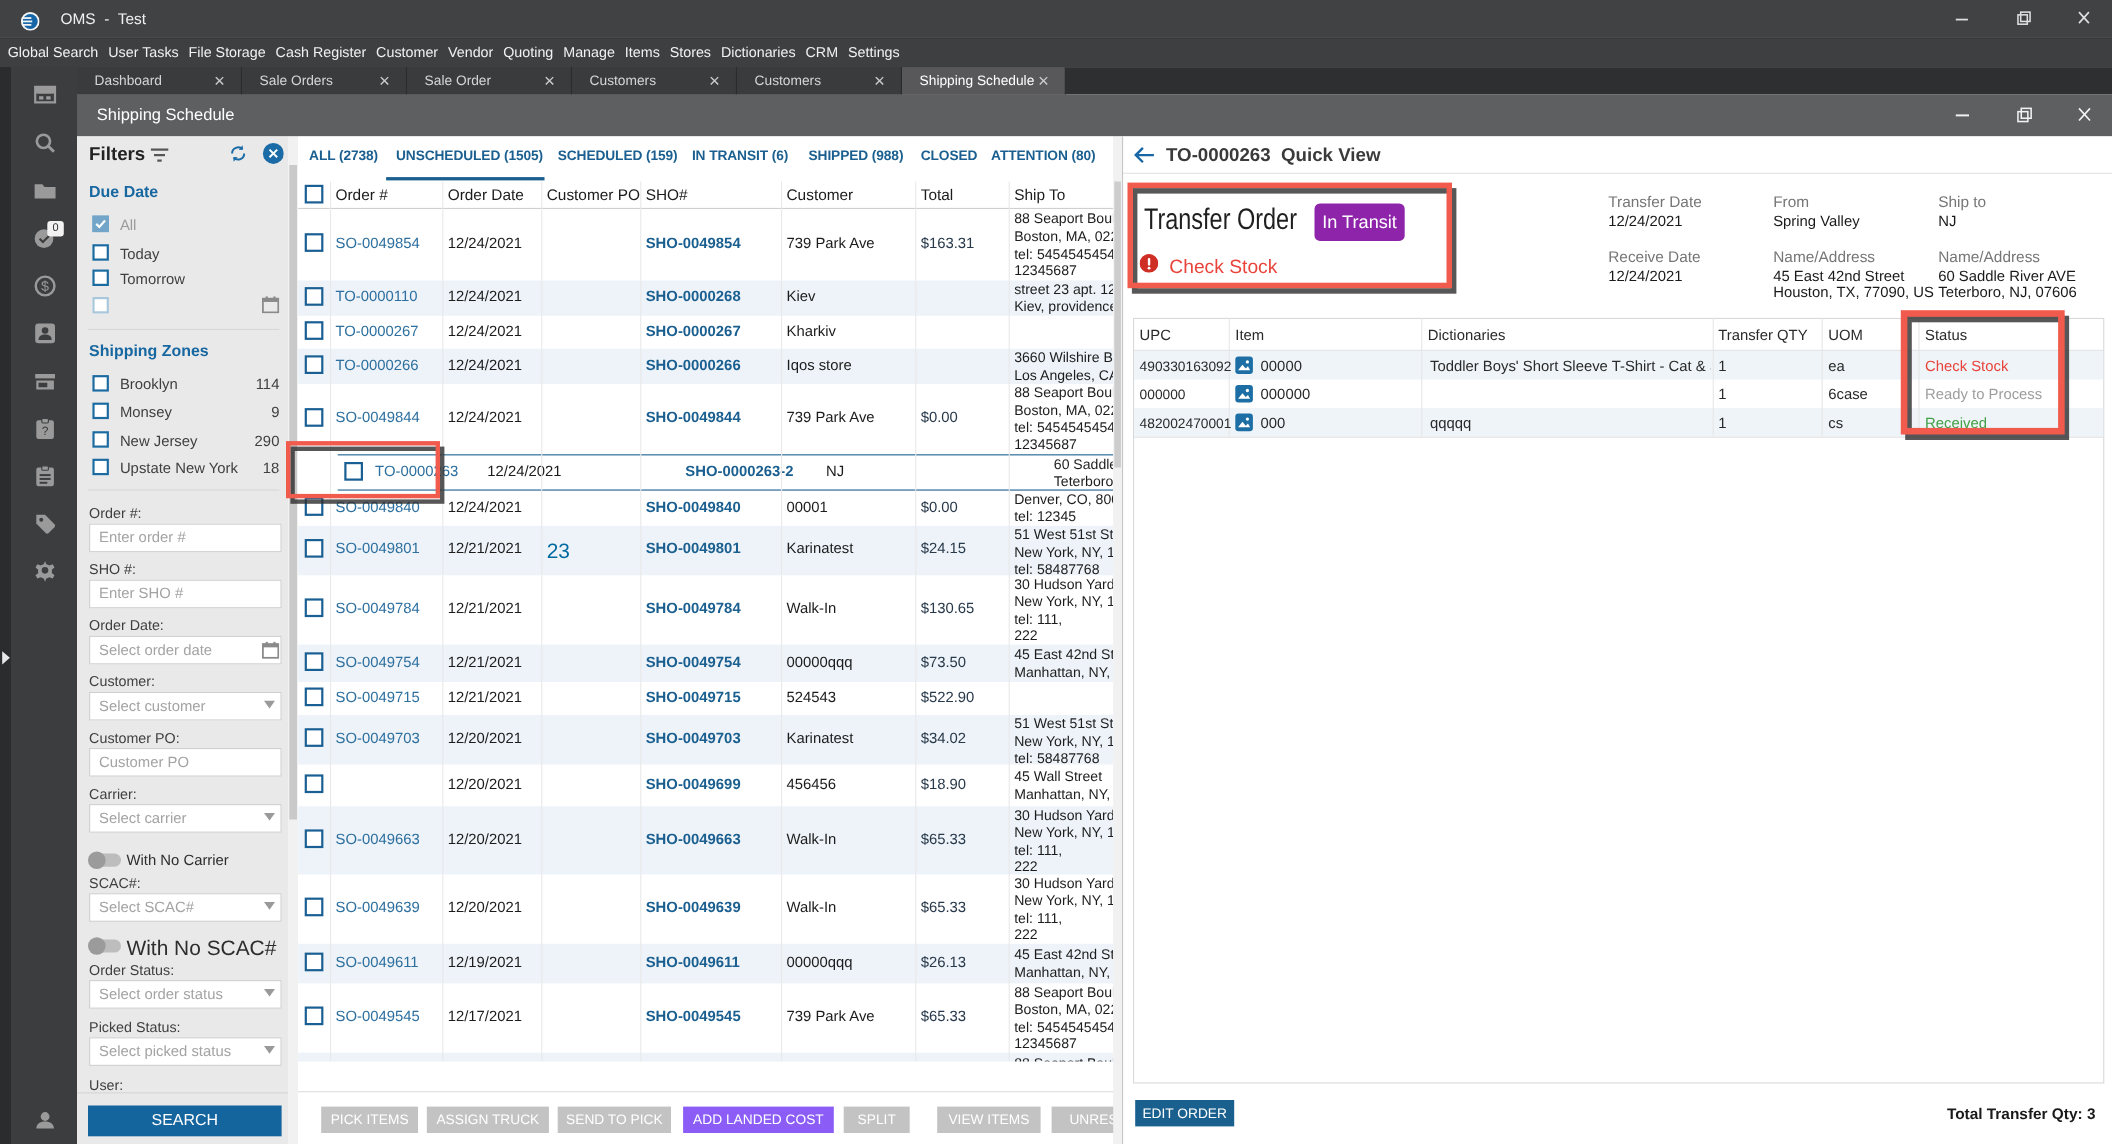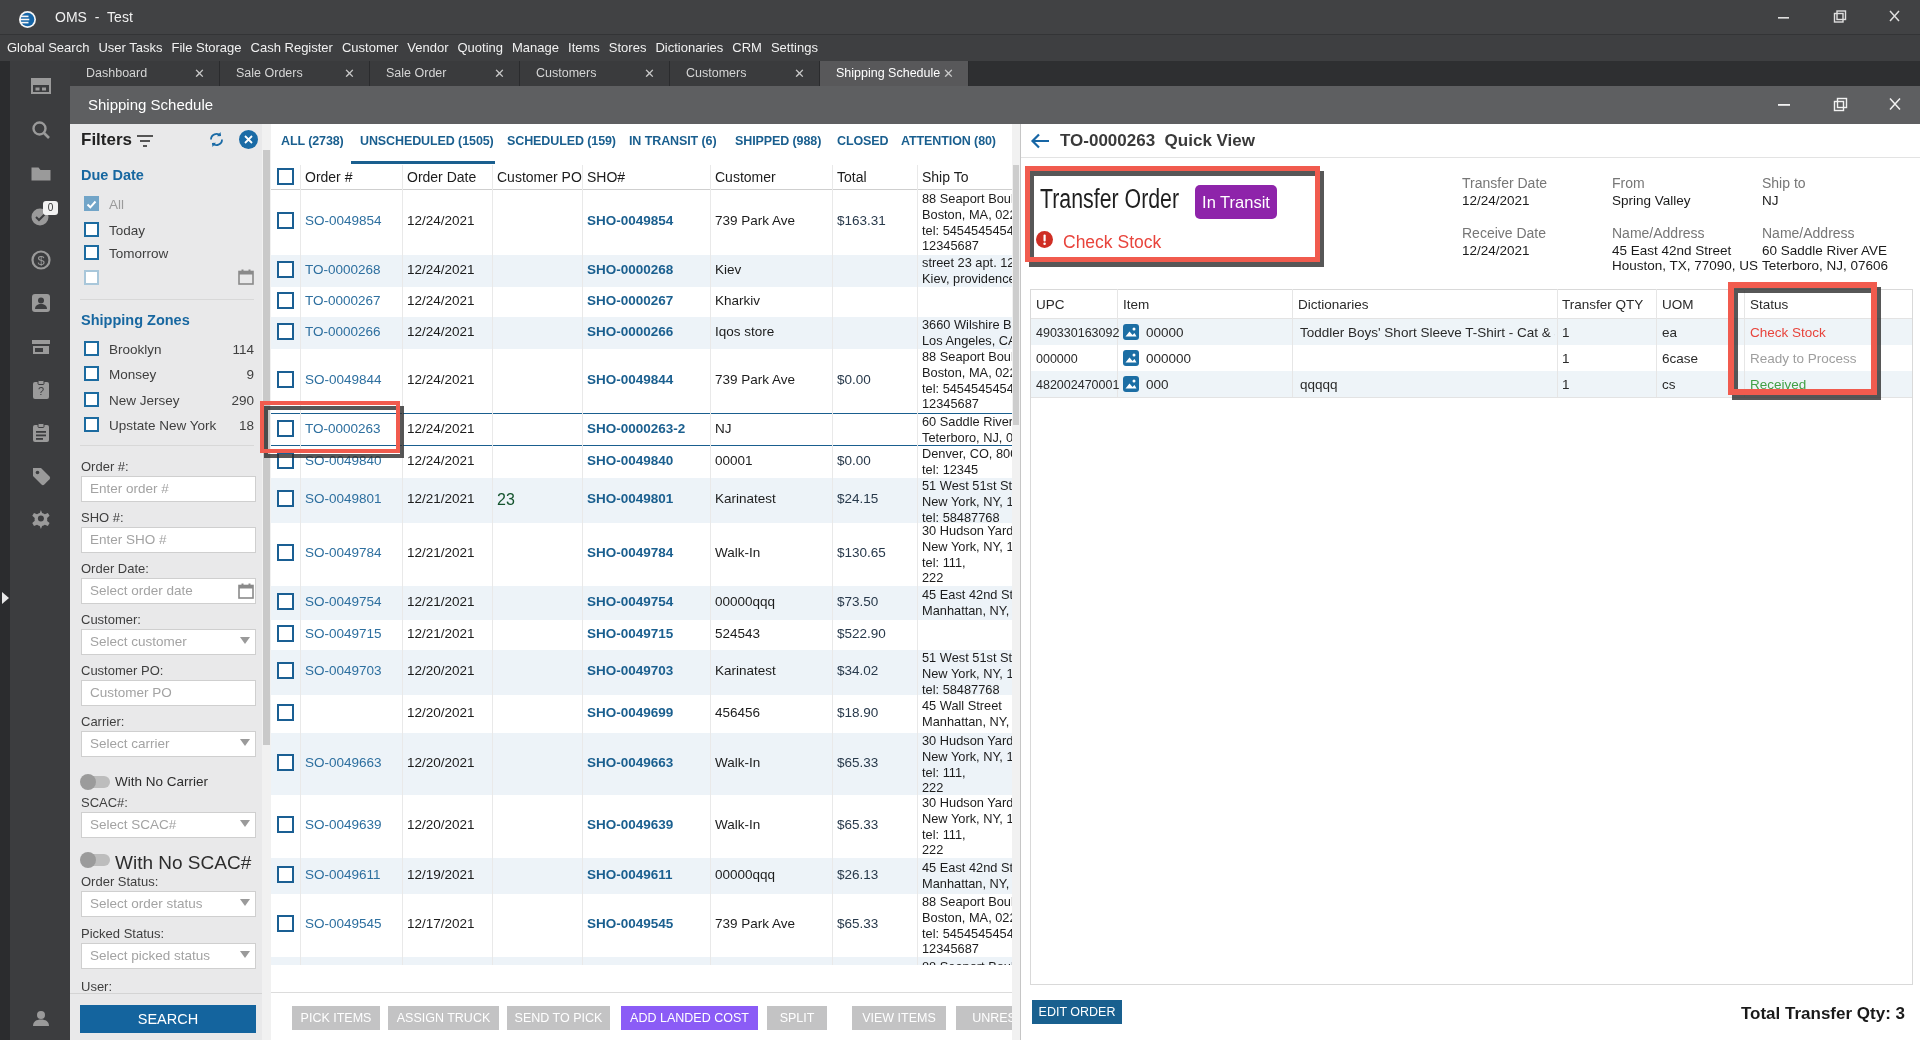--- a/index.html
+++ b/index.html
@@ -29,21 +29,21 @@
 .flabel { position:absolute; left:81px; color:#3f3f3f; font-size:13px; }
 .finput { position:absolute; left:81px; width:175px; height:26px; background:#fff; border:1px solid #cfcfcf; color:#a3a3a3; font-size:13.5px; line-height:24px; padding-left:8px; }
 .fsect { position:absolute; left:81px; color:#1767a0; font-weight:bold; font-size:14.5px; }
 .cb { position:absolute; width:15px; height:15px; border:2px solid #1c6ba0; background:#fff; }
 .sep { position:absolute; left:80px; width:174px; height:1px; background:#d8d8d8; }
 .row { position:absolute; left:0; width:741px; }
 .row.blue { background:#edf3f8; }
 .cbx { position:absolute; left:6px; width:17px; height:17px; border:2px solid #1a5f93; background:#fff; }
 .c-ord { position:absolute; left:34px; color:#2d6f9f; font-size:13.5px; }
 .c-date { position:absolute; left:136px; color:#1c1c1c; font-size:13.5px; }
-.c-po { position:absolute; left:226px; color:#14532d; font-size:16px; }
+.c-po { position:absolute; left:226px; color:#0369a1; font-size:19px; }
 .c-sho { position:absolute; left:316px; color:#1a5f8f; font-weight:bold; font-size:13.5px; }
 .c-cust { position:absolute; left:444px; color:#1c1c1c; font-size:13.5px; }
 .c-tot { position:absolute; left:566px; color:#28394b; font-size:13.5px; }
 .c-ship { position:absolute; left:651px; width:94px; color:#1c1c1c; font-size:12.8px; line-height:15.8px; overflow:hidden; white-space:nowrap; }
 .mtab { position:absolute; top:128px; color:#1a5f8f; font-weight:bold; font-size:12.5px; letter-spacing:-0.1px; }
 
 .fbtn { position:absolute; top:1006px; height:24px; background:#c3c3c4; color:#fff; font-size:12.5px; text-align:center; line-height:24px; }
 .fbtn.blue { background:#8b5cf6; }
 
 .qlabel { position:absolute; color:#767676; font-size:14px; }
@@ -271,21 +271,21 @@
         <div class="c-tot" style="top:23px;">$163.31</div>
         <div class="c-ship" style="top:1px;">
           <div>88 Seaport Bouleva</div>
           <div>Boston, MA, 02210</div>
           <div>tel: 5454545454,</div>
           <div>12345687</div>
         </div>
       </div>
 <div class="row blue" style="top:131px;height:32px;">
         <div class="cbx" style="top:6px;"></div>
-        <div class="c-ord" style="top:7px;">TO-0000268</div>
+        <div class="c-ord" style="top:7px;">TO-0000110</div>
         <div class="c-date" style="top:7px;">12/24/2021</div>
         <div class="c-sho" style="top:7px;">SHO-0000268</div>
         <div class="c-cust" style="top:7px;">Kiev</div>
         <div class="c-ship" style="top:0px;">
           <div>street 23 apt. 124</div>
           <div>Kiev, providence, 1</div>
         </div>
       </div>
 <div class="row" style="top:163px;height:30px;">
         <div class="cbx" style="top:5px;"></div>
@@ -312,21 +312,21 @@
         <div class="c-sho" style="top:23px;">SHO-0049844</div>
         <div class="c-cust" style="top:23px;">739 Park Ave</div>
         <div class="c-tot" style="top:23px;">$0.00</div>
         <div class="c-ship" style="top:0px;">
           <div>88 Seaport Bouleva</div>
           <div>Boston, MA, 02210</div>
           <div>tel: 5454545454,</div>
           <div>12345687</div>
         </div>
       </div>
-<div class="row" style="top:289px;height:33px;border-top:1.5px solid #1a5f8f;border-bottom:1.5px solid #1a5f8f;">
+<div class="row" style="top:289px;height:33px;border-top:1.5px solid #1a5f8f;border-bottom:1.5px solid #1a5f8f;margin-left:36px;">
         <div class="cbx" style="top:6px;"></div>
         <div class="c-ord" style="top:7px;">TO-0000263</div>
         <div class="c-date" style="top:7px;">12/24/2021</div>
         <div class="c-sho" style="top:7px;">SHO-0000263-2</div>
         <div class="c-cust" style="top:7px;">NJ</div>
         <div class="c-ship" style="top:0px;">
           <div>60 Saddle River AV</div>
           <div>Teterboro, NJ, 076</div>
         </div>
       </div>
@@ -566,20 +566,20 @@
 <div class="imgicon" style="left:1123px;top:376px;"><svg width="16" height="16" viewBox="0 0 16 16">
       <circle cx="11" cy="5" r="1.5" fill="#fff"></circle>
       <path d="M2.5 12.5 L6.5 7.5 L9.5 11 L11.5 9 L13.5 12.5 z" fill="#fff"></path>
     </svg></div>
 <div class="qcol" style="left:1146px;top:377px;">000</div>
 <div class="qcol" style="left:1300px;top:377px;">qqqqq</div>
 <div class="qcol" style="left:1562px;top:377px;">1</div>
 <div class="qcol" style="left:1662px;top:377px;">cs</div>
 <div class="qcol" style="left:1750px;top:377px;color:#43a047;">Received</div>
 <div class="abs" style="left:1032px;top:1000px;width:90px;height:24px;background:#19608f;color:#fff;font-size:12.5px;text-align:center;line-height:24px;">EDIT ORDER</div>
-<div class="abs" style="left:1605px;top:1004px;width:300px;text-align:right;font-size:17px;font-weight:bold;color:#1a1a1a;">Total Transfer Qty: 3</div>
+<div class="abs" style="left:1605px;top:1004px;width:300px;text-align:right;font-size:14px;font-weight:bold;color:#1a1a1a;">Total Transfer Qty: 3</div>
 
 <div class="redshadow" style="left:264px;top:406px;width:140px;height:52px;border-width:4px;"></div>
 <div class="redrect" style="left:260px;top:401px;width:140px;height:52px;border-width:4px;"></div>
 <div class="redshadow" style="left:1029px;top:171px;width:295px;height:96px;"></div>
 <div class="redrect" style="left:1025px;top:166px;width:295px;height:96px;"></div>
 <div class="redshadow" style="left:1732px;top:287px;width:149px;height:113px;border-width:6px;"></div>
 <div class="redrect" style="left:1728px;top:282px;width:149px;height:113px;border-width:6px;"></div>
 
 </body></html>

